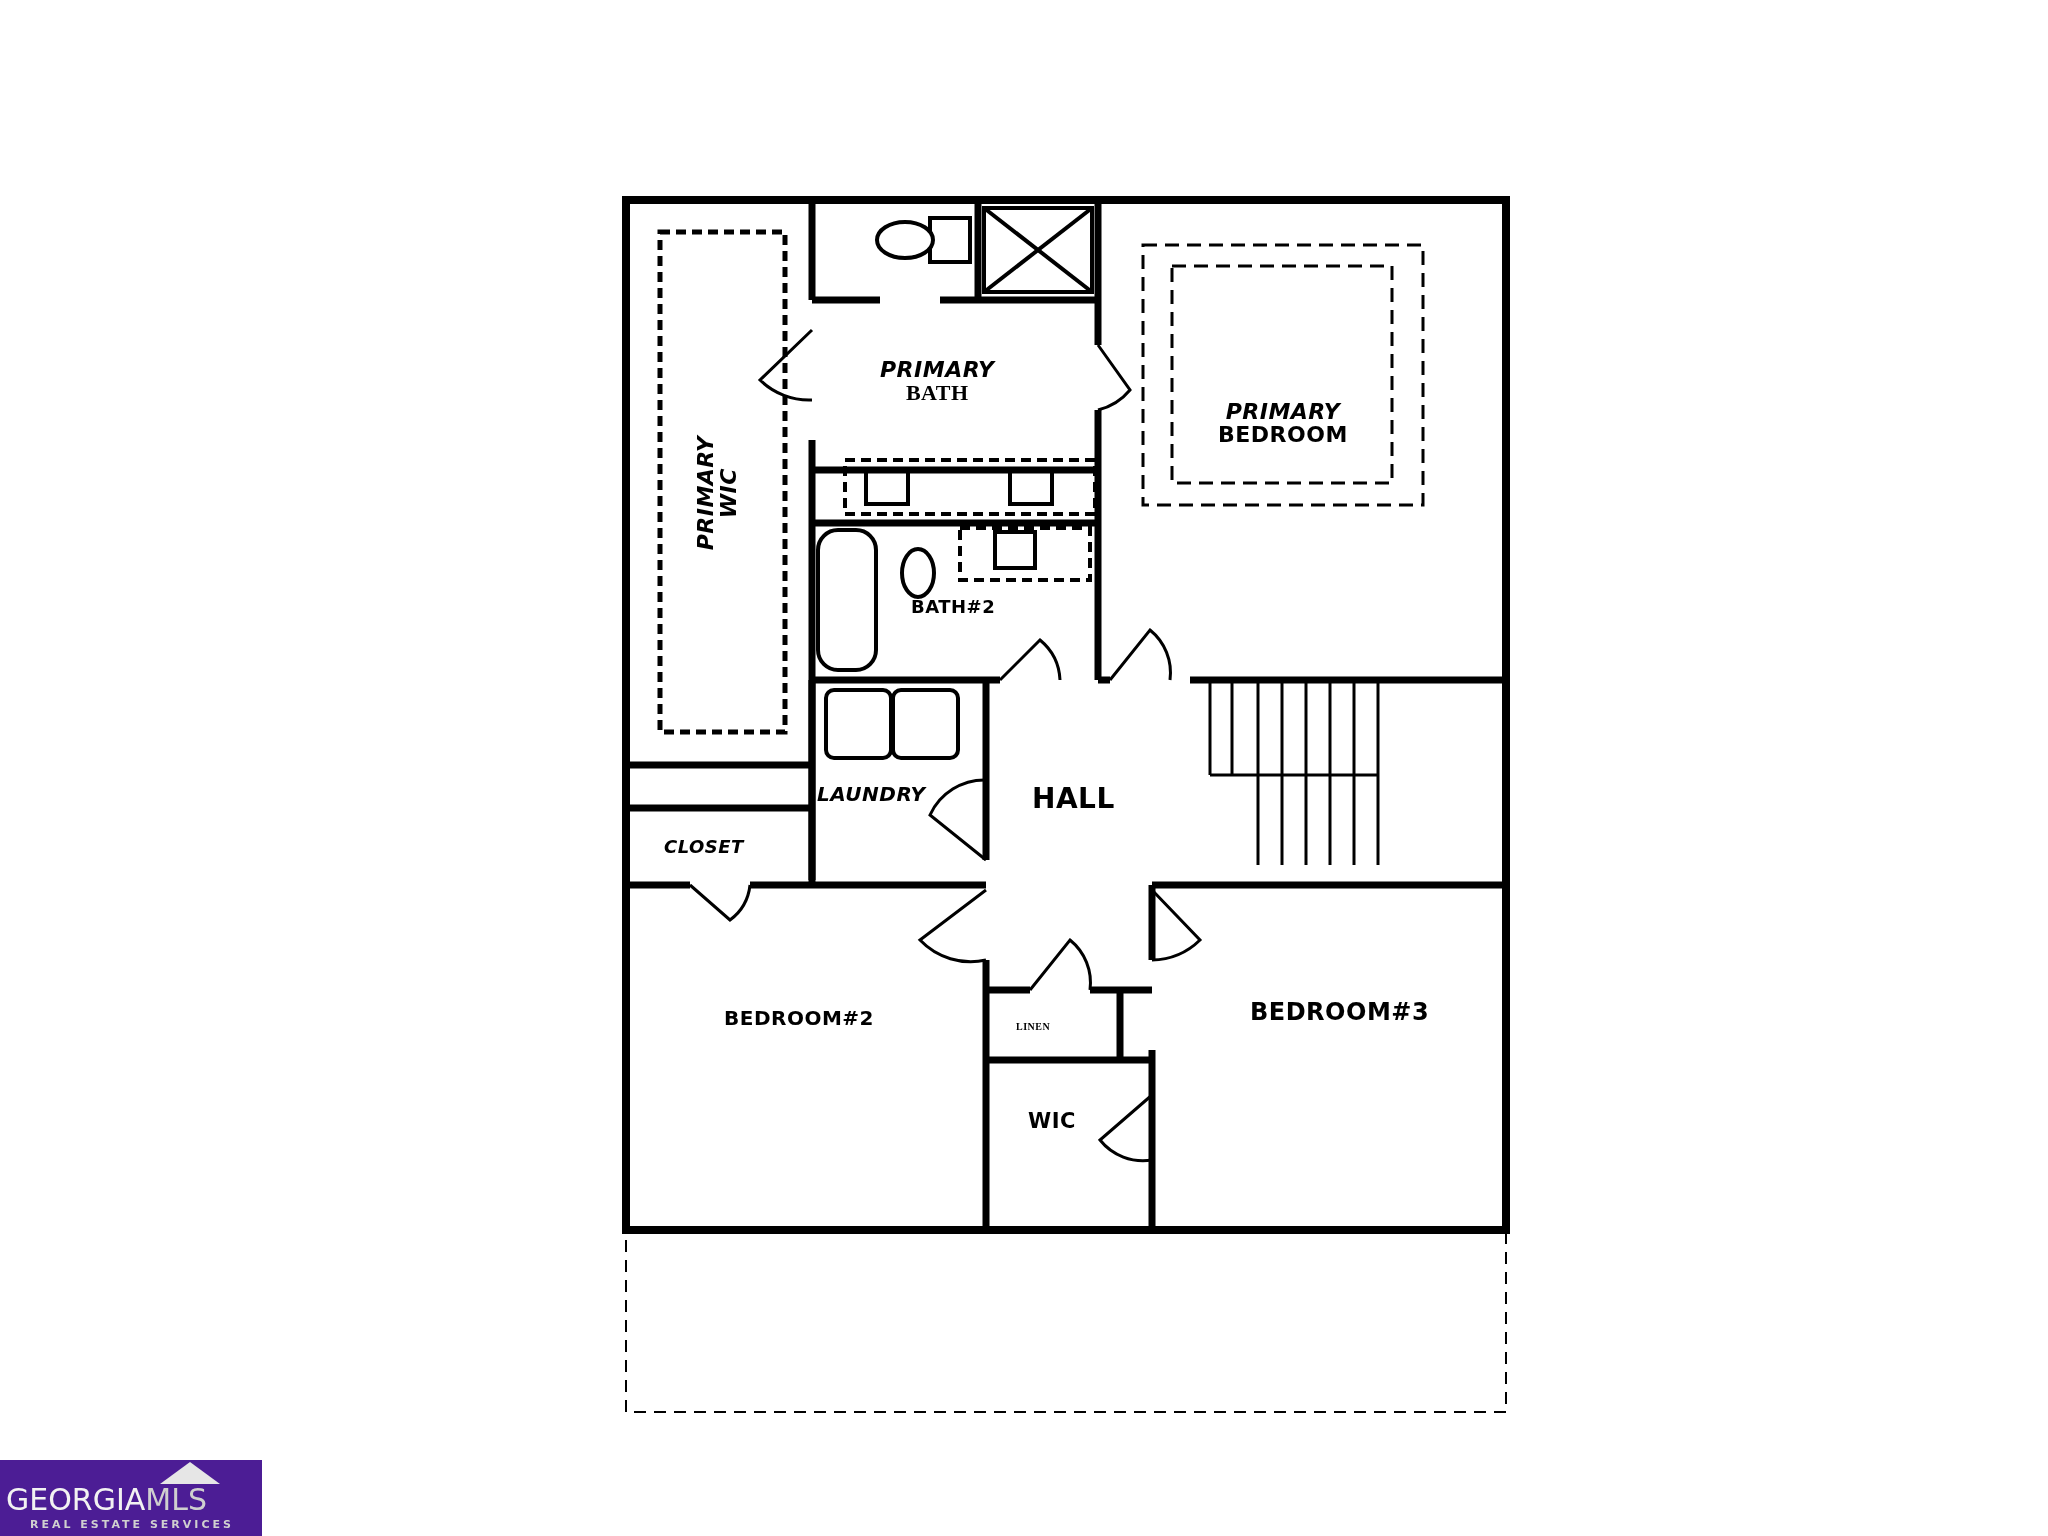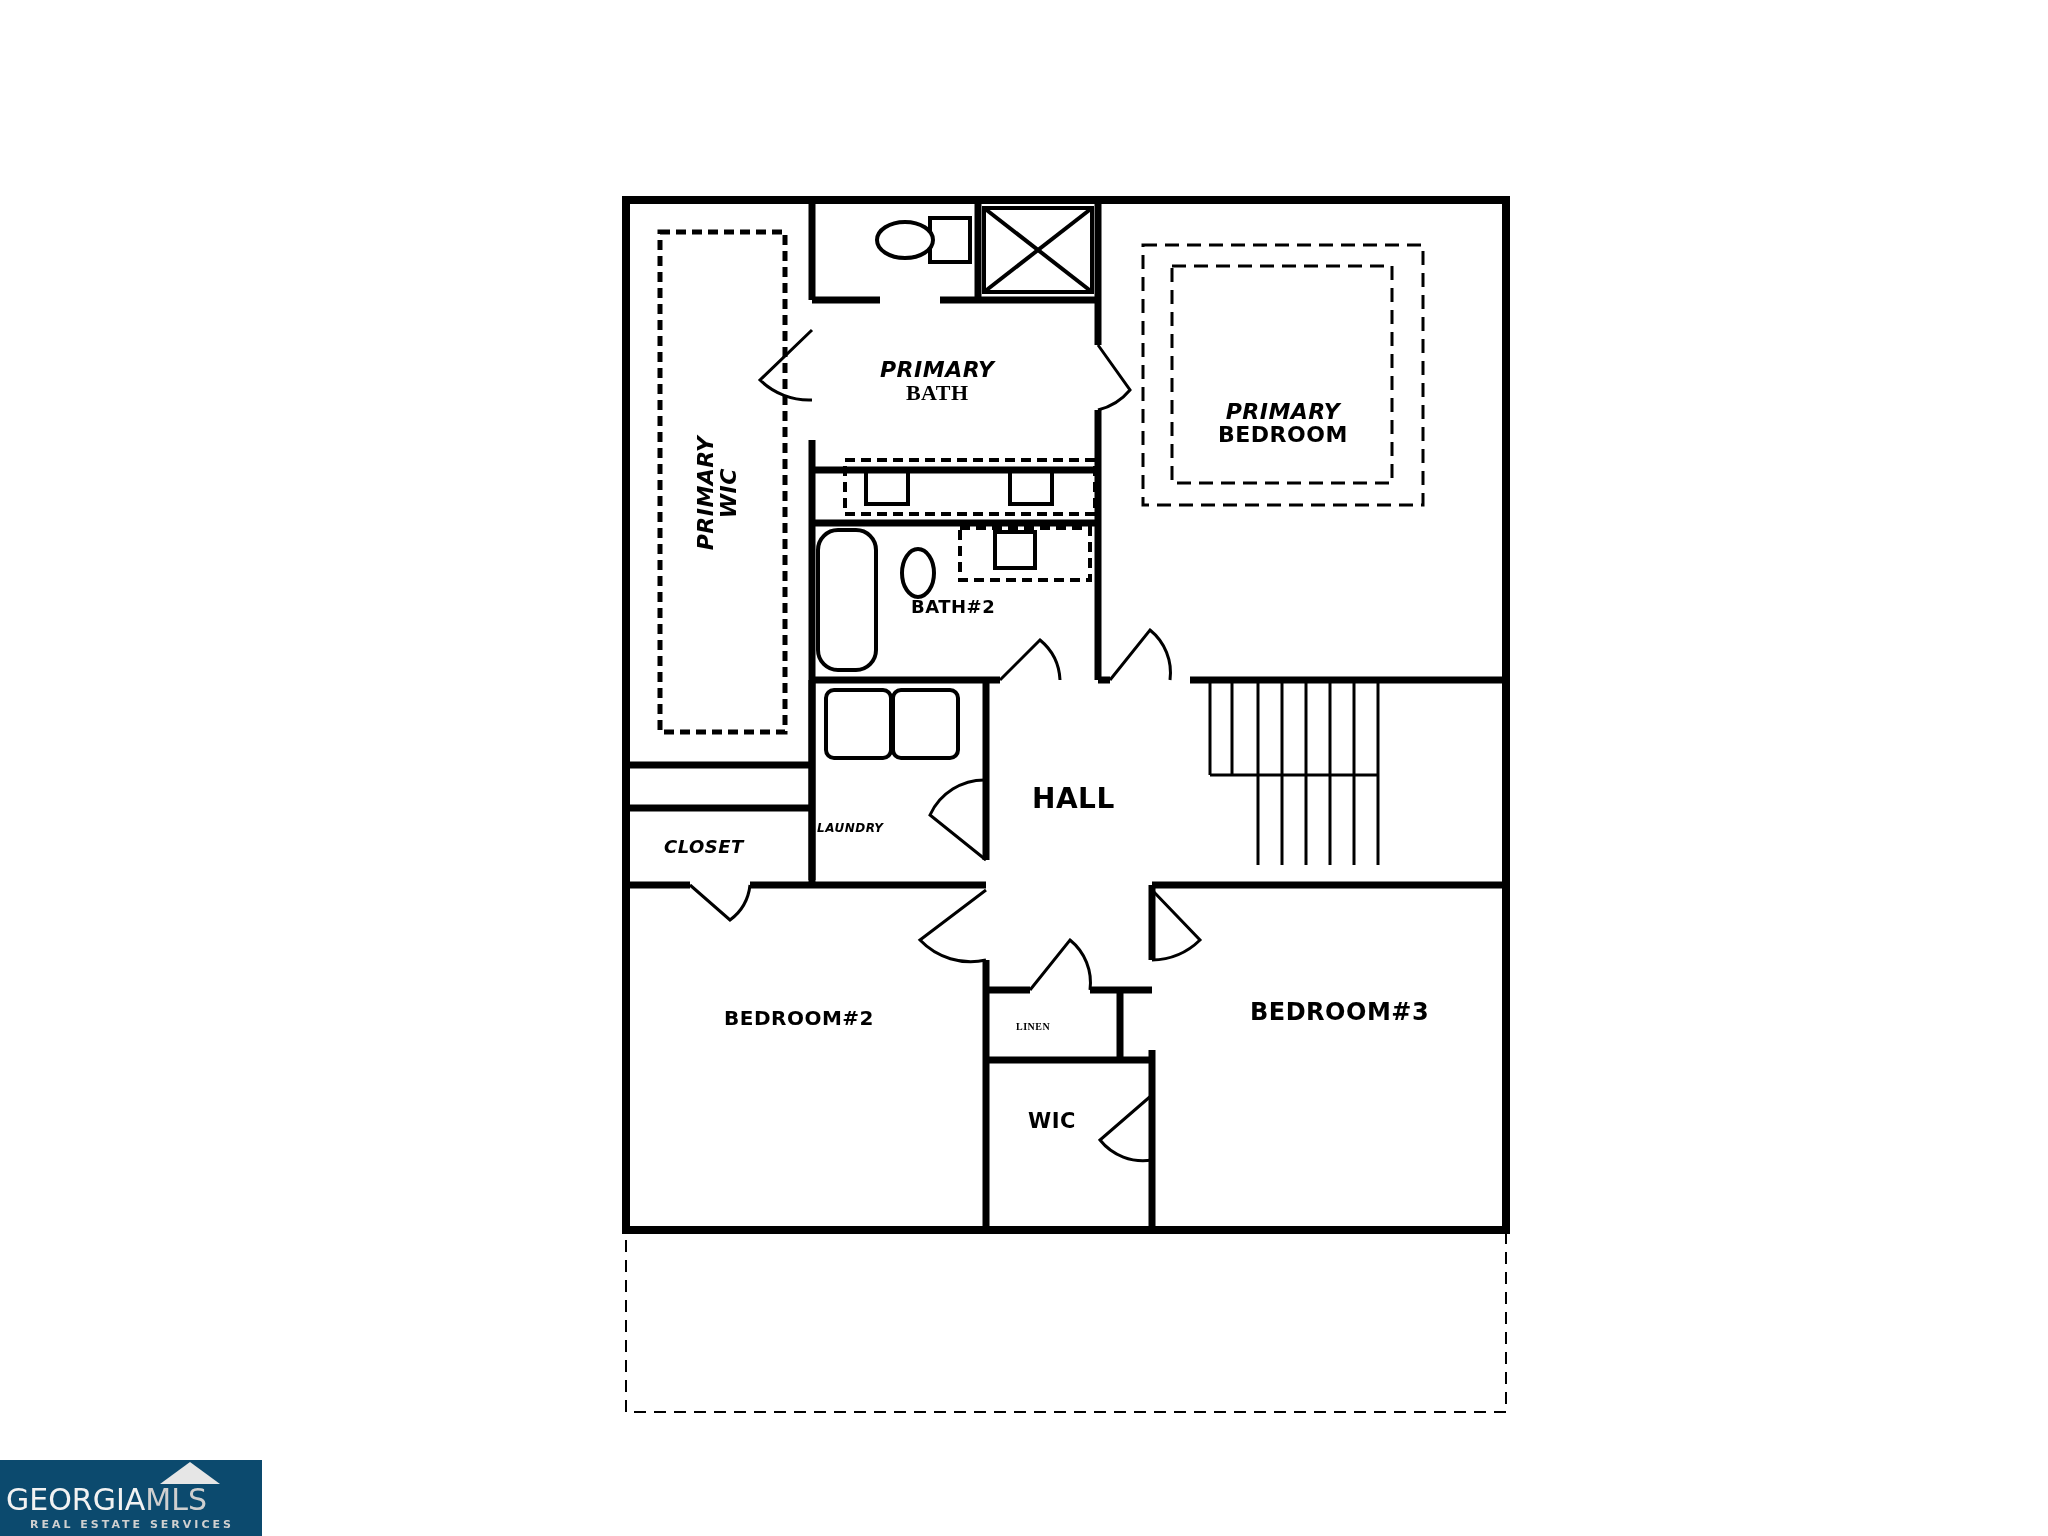--- a/index.html
+++ b/index.html
@@ -1,20 +1,20 @@
 <!DOCTYPE html>
 <html><head>
   <meta charset="utf-8">
   <style>
     html, body { margin: 0; padding: 0; background: #ffffff; }
     body { width: 2048px; height: 1536px; position: relative; overflow: hidden; font-family: "DejaVu Sans", sans-serif; }
     #plan { position: absolute; left: 0; top: 0; width: 2048px; height: 1536px; }
     .room-label { position: absolute; font-family: "DejaVu Sans", sans-serif; font-weight: bold; color: #000; text-align: center; line-height: 1.05; white-space: nowrap; letter-spacing: 0.5px; }
     .italic { font-style: italic; }
-    .logo { position: absolute; left: 0; top: 1460px; width: 262px; height: 76px; background: #0c4a6e; color: #fff; }
+    .logo { position: absolute; left: 0; top: 1460px; width: 262px; height: 76px; background: #4c1d95; color: #fff; }
     .logo-main { position: absolute; left: 6px; top: 22px; font-family: "DejaVu Sans", sans-serif; font-size: 30px; letter-spacing: 0px; color: #f2f2f2; }
     .logo-main .mls { color: #cfcfcf; }
     .logo-sub { position: absolute; left: 30px; top: 58px; font-family: "DejaVu Sans", sans-serif; font-size: 11px; font-weight: bold; letter-spacing: 3px; color: #d0d0d0; }
     .logo-roof { position: absolute; left: 160px; top: 2px; width: 0; height: 0; border-left: 30px solid transparent; border-right: 30px solid transparent; border-bottom: 22px solid #e6e6e6; }
   </style>
 </head>
 <body>
 
 <svg id="plan" viewBox="0 0 2048 1536" xmlns="http://www.w3.org/2000/svg">
   <g fill="none" stroke="#000" stroke-width="8">
@@ -135,21 +135,21 @@
 </div>
 
 <div class="room-label italic" style="left:660px; top:470px; font-size:22px; transform: rotate(-90deg);">
   <div>PRIMARY</div>
   <div>WIC</div>
 </div>
 
 <div class="room-label" style="left:911px; top:598px; font-size:18px;">BATH#2</div>
 <div class="room-label" style="left:1032px; top:784px; font-size:28px;">HALL</div>
 <div class="room-label italic" style="left:664px; top:830px; font-size:18px;margin-top:8px;">CLOSET</div>
-<div class="room-label italic" style="left:817px; top:822px; font-size:12px;text-align:right;">LAUNDRY</div>
+<div class="room-label italic" style="left:817px; top:784px; font-size:20px;text-align:right;">LAUNDRY</div>
 <div class="room-label" style="left:1016px; top:1022px; font-size:10px;font-family:Liberation Serif, serif;">LINEN</div>
 <div class="room-label" style="left:724px; top:1008px; font-size:20px;">BEDROOM#2</div>
 <div class="room-label" style="left:1250px; top:1000px; font-size:24px;">BEDROOM#3</div>
 <div class="room-label" style="left:1028px; top:1110px; font-size:21px;">WIC</div>
 
 <div class="logo">
   <div class="logo-roof"></div>
   <div class="logo-main">
     <span>GEORGIA</span><span class="mls">MLS</span>
   </div>

